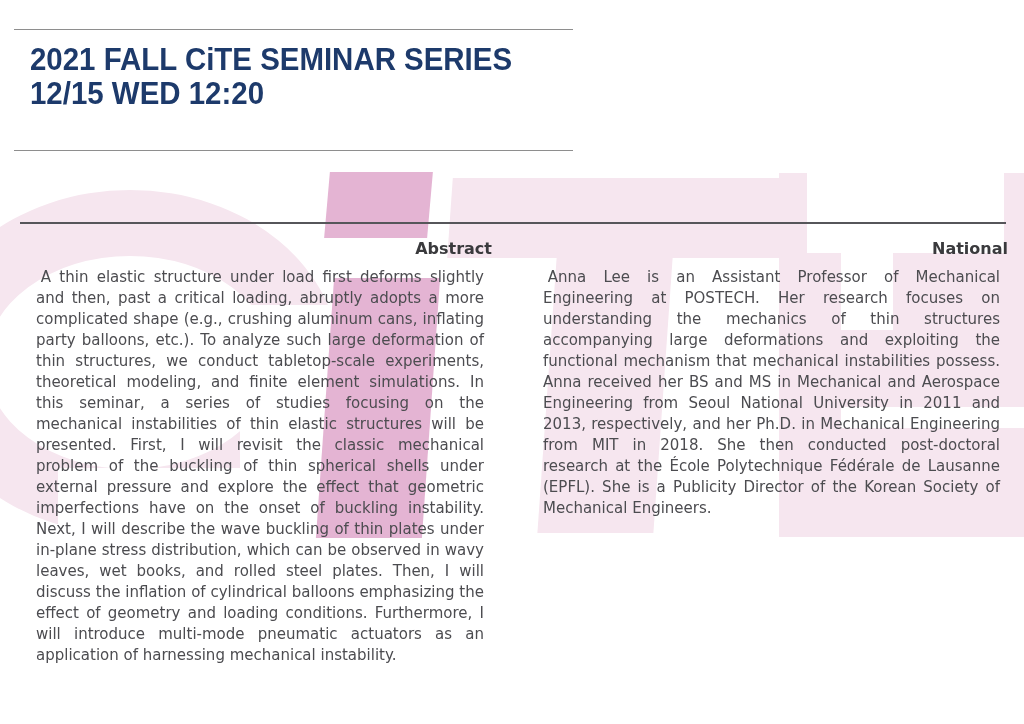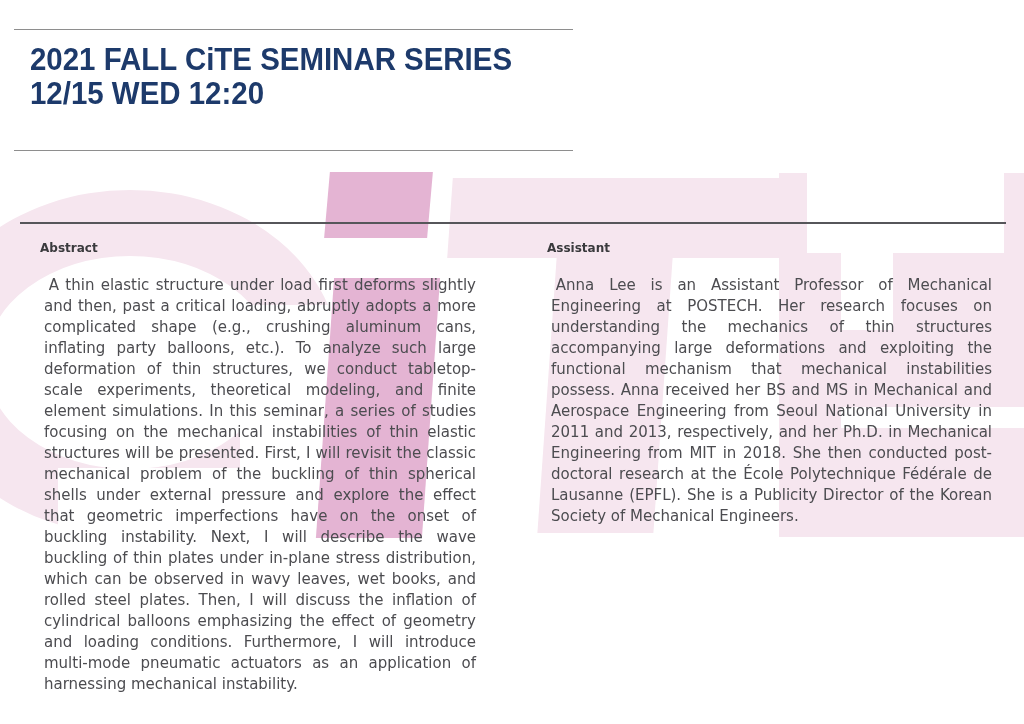--- a/index.html
+++ b/index.html
@@ -67,25 +67,26 @@
     letter-spacing:-0.3px;
     white-space:nowrap;
   }
   .col{position:absolute;top:238px;color:var(--body-gray);}
   .col-abstract{left:28px;width:464px;}
   .col-bio{left:535px;width:473px;}
   .col h3{
     margin:0 0 3px 12px;
     font-family:"DejaVu Sans",sans-serif;
     font-weight:bold;
-    font-size:12px;line-height:21px;
+    font-size:16px;line-height:21px;
     color:var(--heading-gray);
+    text-align:right;
   }
   .col p{
-    margin:16px;
+    margin:8px;
     font-size:15px;line-height:21px;
     text-align:justify;
     text-indent:0.32em;
     color:var(--body-gray);
   }
 </style>
 </head>
 <body>
 
 <div class="page">
@@ -120,18 +121,18 @@
 
 
     <div class="rule rule-main"></div>
 
     <div class="col col-abstract">
       <h3>Abstract</h3>
       <p> A thin elastic structure under load first deforms slightly and then, past a critical loading, abruptly adopts a more complicated shape (e.g., crushing aluminum cans, inflating party balloons, etc.). To analyze such large deformation of thin structures, we conduct tabletop-scale experiments, theoretical modeling, and finite element simulations. In this seminar, a series of studies focusing on the mechanical instabilities of thin elastic structures will be presented. First, I will revisit the classic mechanical problem of the buckling of thin spherical shells under external pressure and explore the effect that geometric imperfections have on the onset of buckling instability. Next, I will describe the wave buckling of thin plates under in-plane stress distribution, which can be observed in wavy leaves, wet books, and rolled steel plates. Then, I will discuss the inflation of cylindrical balloons emphasizing the effect of geometry and loading conditions. Furthermore, I will introduce multi-mode pneumatic actuators as an application of harnessing mechanical instability.</p>
     </div>
 
     <div class="col col-bio">
-      <h3>Assistant</h3>
+      <h3>National</h3>
       <p> Anna Lee is an Assistant Professor of Mechanical Engineering at POSTECH. Her research focuses on understanding the mechanics of thin structures accompanying large deformations and exploiting the functional mechanism that mechanical instabilities possess. Anna received her BS and MS in Mechanical and Aerospace Engineering from Seoul National University in 2011 and 2013, respectively, and her Ph.D. in Mechanical Engineering from MIT in 2018. She then conducted post-doctoral research at the École Polytechnique Fédérale de Lausanne (EPFL). She is a Publicity Director of the Korean Society of Mechanical Engineers.</p>
     </div>
 
   </div>
 </div>
 
 </body></html>

